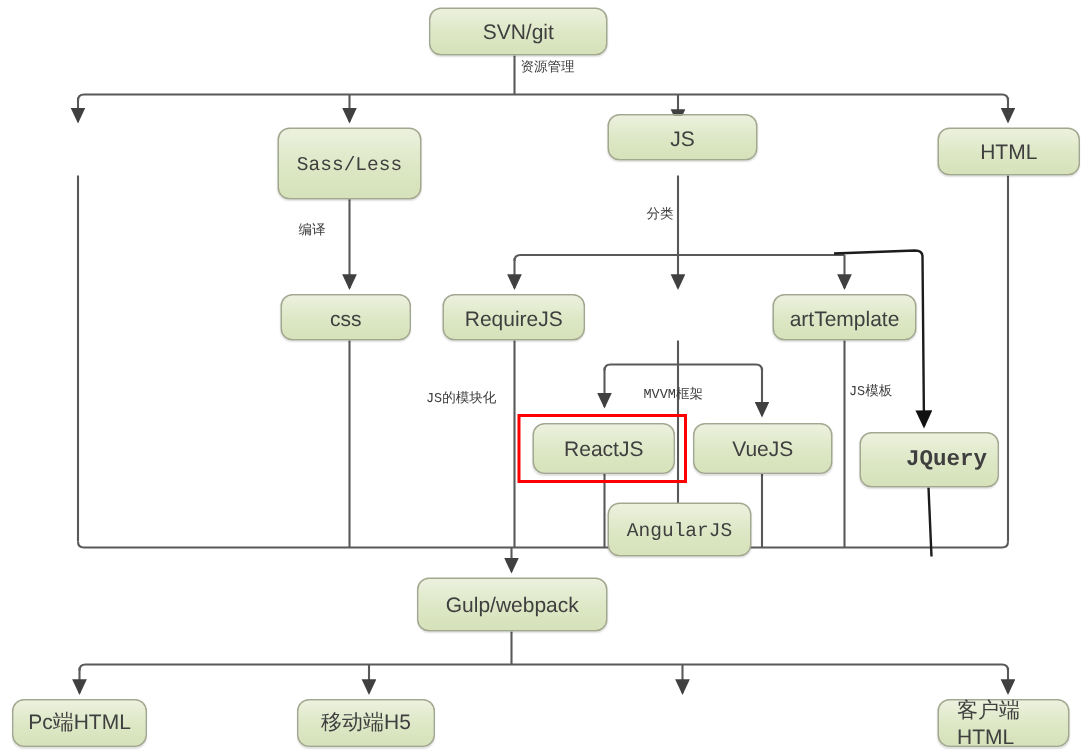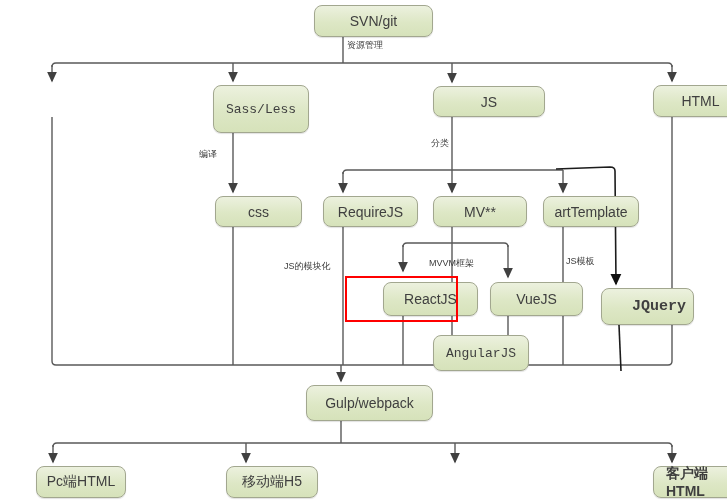--- a/index.html
+++ b/index.html
@@ -7,28 +7,27 @@
     position:relative;width:727px;height:504px;background:#ffffff;
     font-family:"Liberation Sans", sans-serif;overflow:hidden;
   }
   #connectors{position:absolute;left:0;top:0;width:727px;height:504px;}
   .node{
     position:absolute;display:flex;align-items:center;justify-content:center;
     background:linear-gradient(to bottom,#ecf1de 0%,#dde7c5 55%,#d6e2ba 100%);
     border:1.5px solid #a2a78f;border-radius:8px;
     color:#3f3f3f;font-size:14px;box-sizing:border-box;
     box-shadow:0 1px 1px rgba(0,0,0,0.12);
-    margin-left:28px;
   }
   .node.mono{font-family:"Liberation Mono", monospace;font-size:13px;}
   .node.monobold{font-family:"Liberation Mono", monospace;font-size:15px;font-weight:bold;padding-left:23px;}
-  .node.bold{font-weight:bold;padding-left:12px;}
+  .node.bold{font-weight:normal;padding-left:12px;}
   .lbl{
     position:absolute;color:#3b3b3b;font-size:9px;line-height:11px;
-    white-space:nowrap;font-family:Liberation Sans, sans-serif;
+    white-space:nowrap;font-family:Liberation Mono, monospace;
   }
   .highlight{
     position:absolute;border:2px solid #ff0000;background:transparent;
     box-sizing:border-box;z-index:5;
   }
 </style>
 </head>
 <body>
 
 <div id="canvas">
@@ -88,26 +87,25 @@
 
     <g stroke="#1c1c1c" stroke-width="1.6" fill="none">
       <path d="M556,169 L610,167 Q615,167 615,171 L616,284" marker-end="url(#arwb)"></path>
       <path d="M619,325 L621,371"></path>
     </g>
   </svg>
 
   <div class="node" style="left:286px;top:5px;width:119px;height:32px">SVN/git</div>
 
   <div class="node mono" style="left:185px;top:85px;width:96px;height:48px">Sass/Less</div>
-  <div class="node" style="left:405px;top:86px;width:112px;height:31px">JS</div>
+  <div class="node" style="left:405px;top:76px;width:100px;height:31px">JS</div>
   <div class="node" style="left:625px;top:85px;width:95px;height:32px">HTML</div>
 
   <div class="node" style="left:187px;top:196px;width:87px;height:31px">css</div>
   <div class="node" style="left:295px;top:196px;width:95px;height:31px">RequireJS</div>
-  <div class="node" style="left:405px;top:196px;width:94px;height:31px">MV**</div>
   <div class="node" style="left:515px;top:196px;width:96px;height:31px">artTemplate</div>
 
   <div class="node" style="left:355px;top:282px;width:95px;height:34px;z-index:4">ReactJS</div>
   <div class="highlight" style="left:345px;top:276px;width:113px;height:46px"></div>
   <div class="node" style="left:462px;top:282px;width:93px;height:34px">VueJS</div>
   <div class="node monobold" style="left:573px;top:288px;width:93px;height:37px">JQuery</div>
   <div class="node mono" style="left:405px;top:335px;width:96px;height:36px">AngularJS</div>
 
   <div class="node" style="left:278px;top:385px;width:127px;height:36px">Gulp/webpack</div>
 

